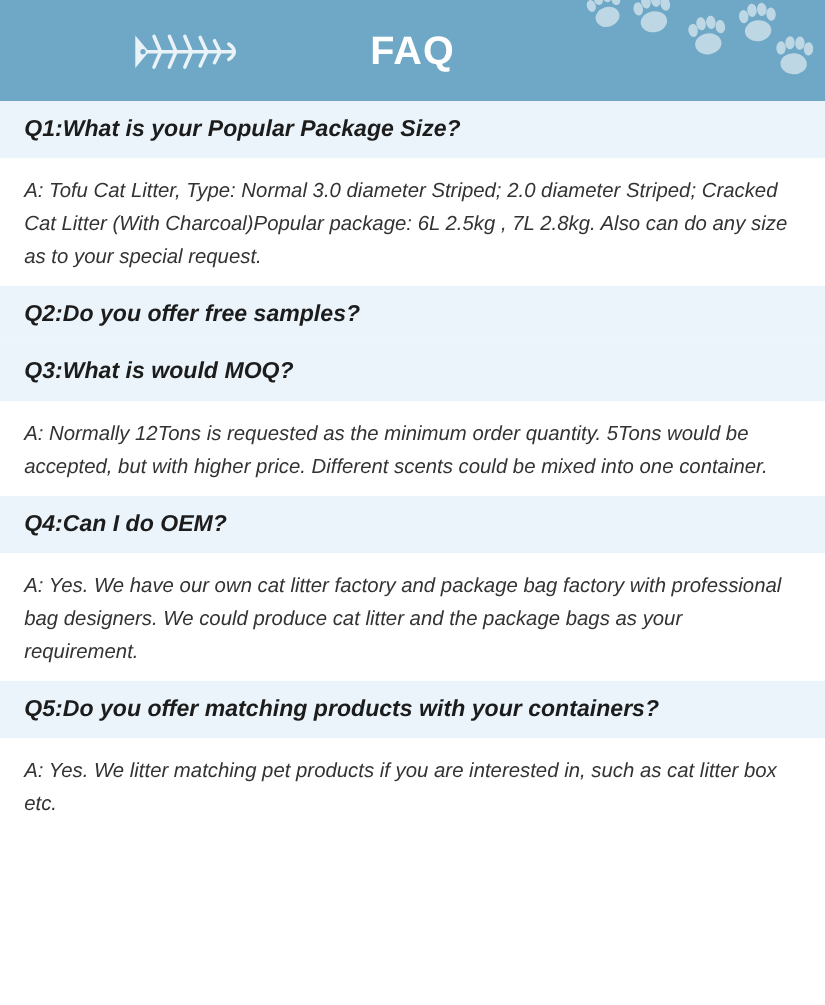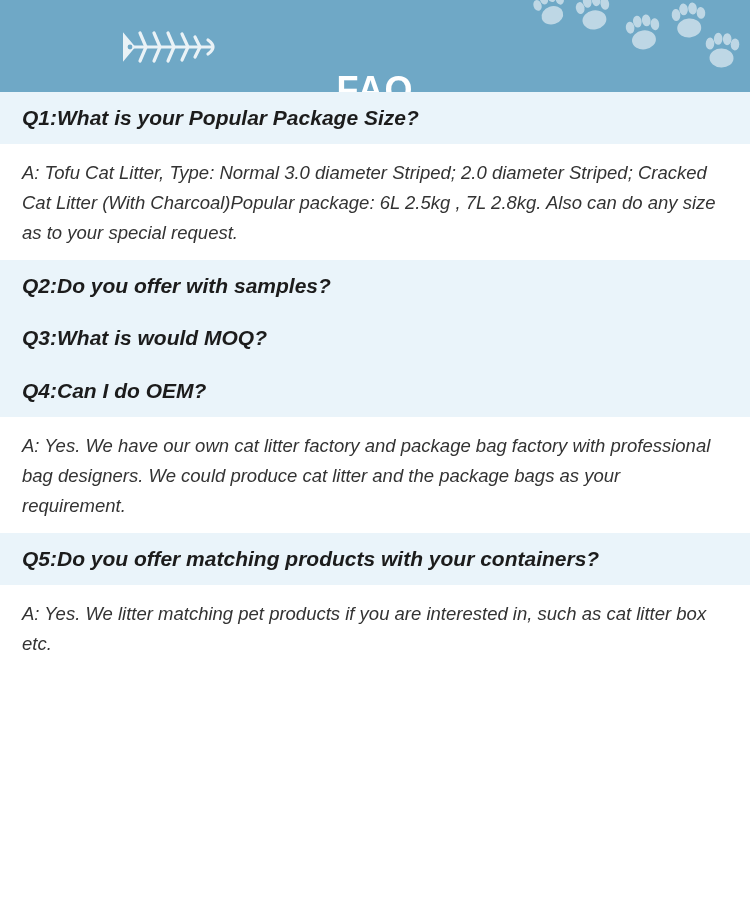--- a/index.html
+++ b/index.html
@@ -37,21 +37,20 @@
     width: 750px;
     height: 92px;
     display: flex;
     align-items: center;
     justify-content: center;
     font-size: 36px;
     font-weight: bold;
     color: #ffffff;
     letter-spacing: 1px;
     z-index: 5;
-    margin-top: 44px;
   }
   .fishbone {
     position: absolute;
     left: 108px;
     top: 24px;
     width: 112px;
     height: 46px;
     z-index: 3;
     opacity: 0.85;
   }
@@ -159,25 +158,26 @@
   </div>
 
   <div class="faq-list">
 
     <div class="faq-item">
       <div class="question">Q1:What is your Popular Package Size?</div>
       <div class="answer">A: Tofu Cat Litter, Type: Normal 3.0 diameter Striped; 2.0 diameter Striped; Cracked Cat Litter (With Charcoal)Popular package: 6L 2.5kg , 7L 2.8kg. Also can do any size as to your special request.</div>
     </div>
 
     <div class="faq-item">
-      <div class="question">Q2:Do you offer with samples?</div>
+      <div class="question">Q2:Do you offer free samples?</div>
     </div>
 
     <div class="faq-item">
       <div class="question">Q3:What is would MOQ?</div>
+      <div class="answer">A: Normally 12Tons is requested as the minimum order quantity. 5Tons would be accepted, but with higher price. Different scents could be mixed into one container.</div>
     </div>
 
     <div class="faq-item">
       <div class="question">Q4:Can I do OEM?</div>
       <div class="answer">A: Yes. We have our own cat litter factory and package bag factory with professional bag designers. We could produce cat litter and the package bags as your requirement.</div>
     </div>
 
     <div class="faq-item">
       <div class="question">Q5:Do you offer matching products with your containers?</div>
       <div class="answer">A: Yes. We litter matching pet products if you are interested in, such as cat litter box etc.</div>

